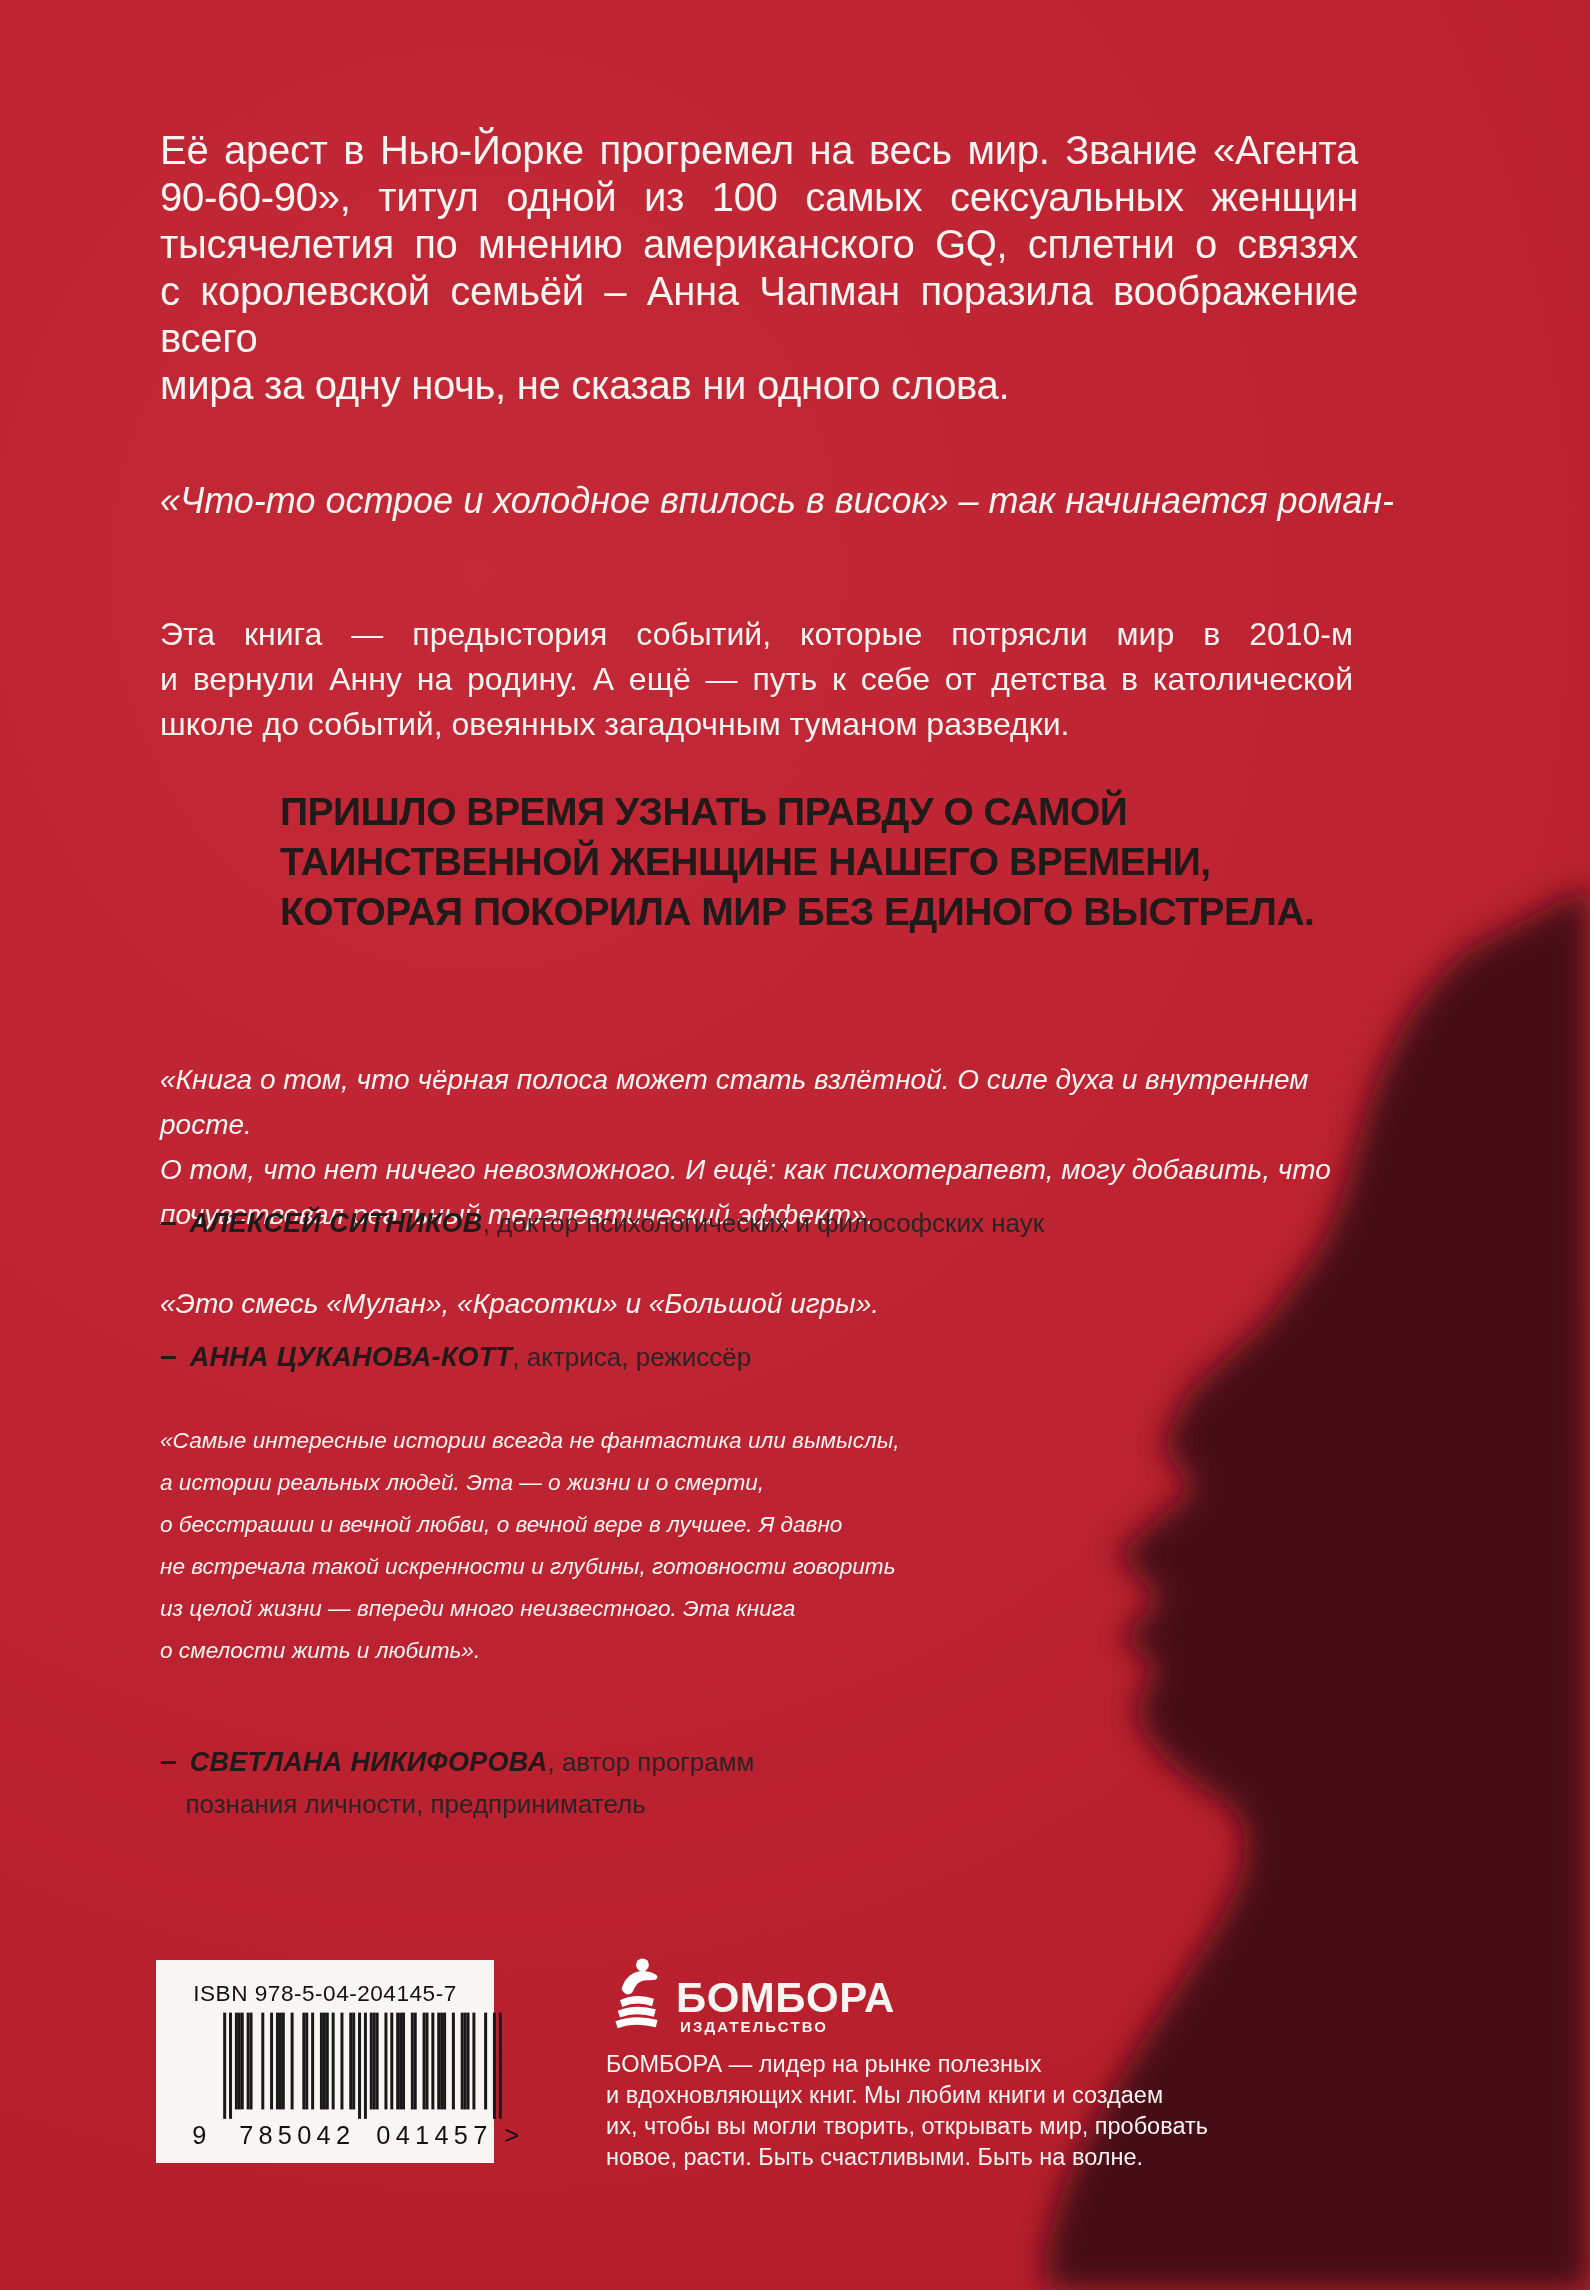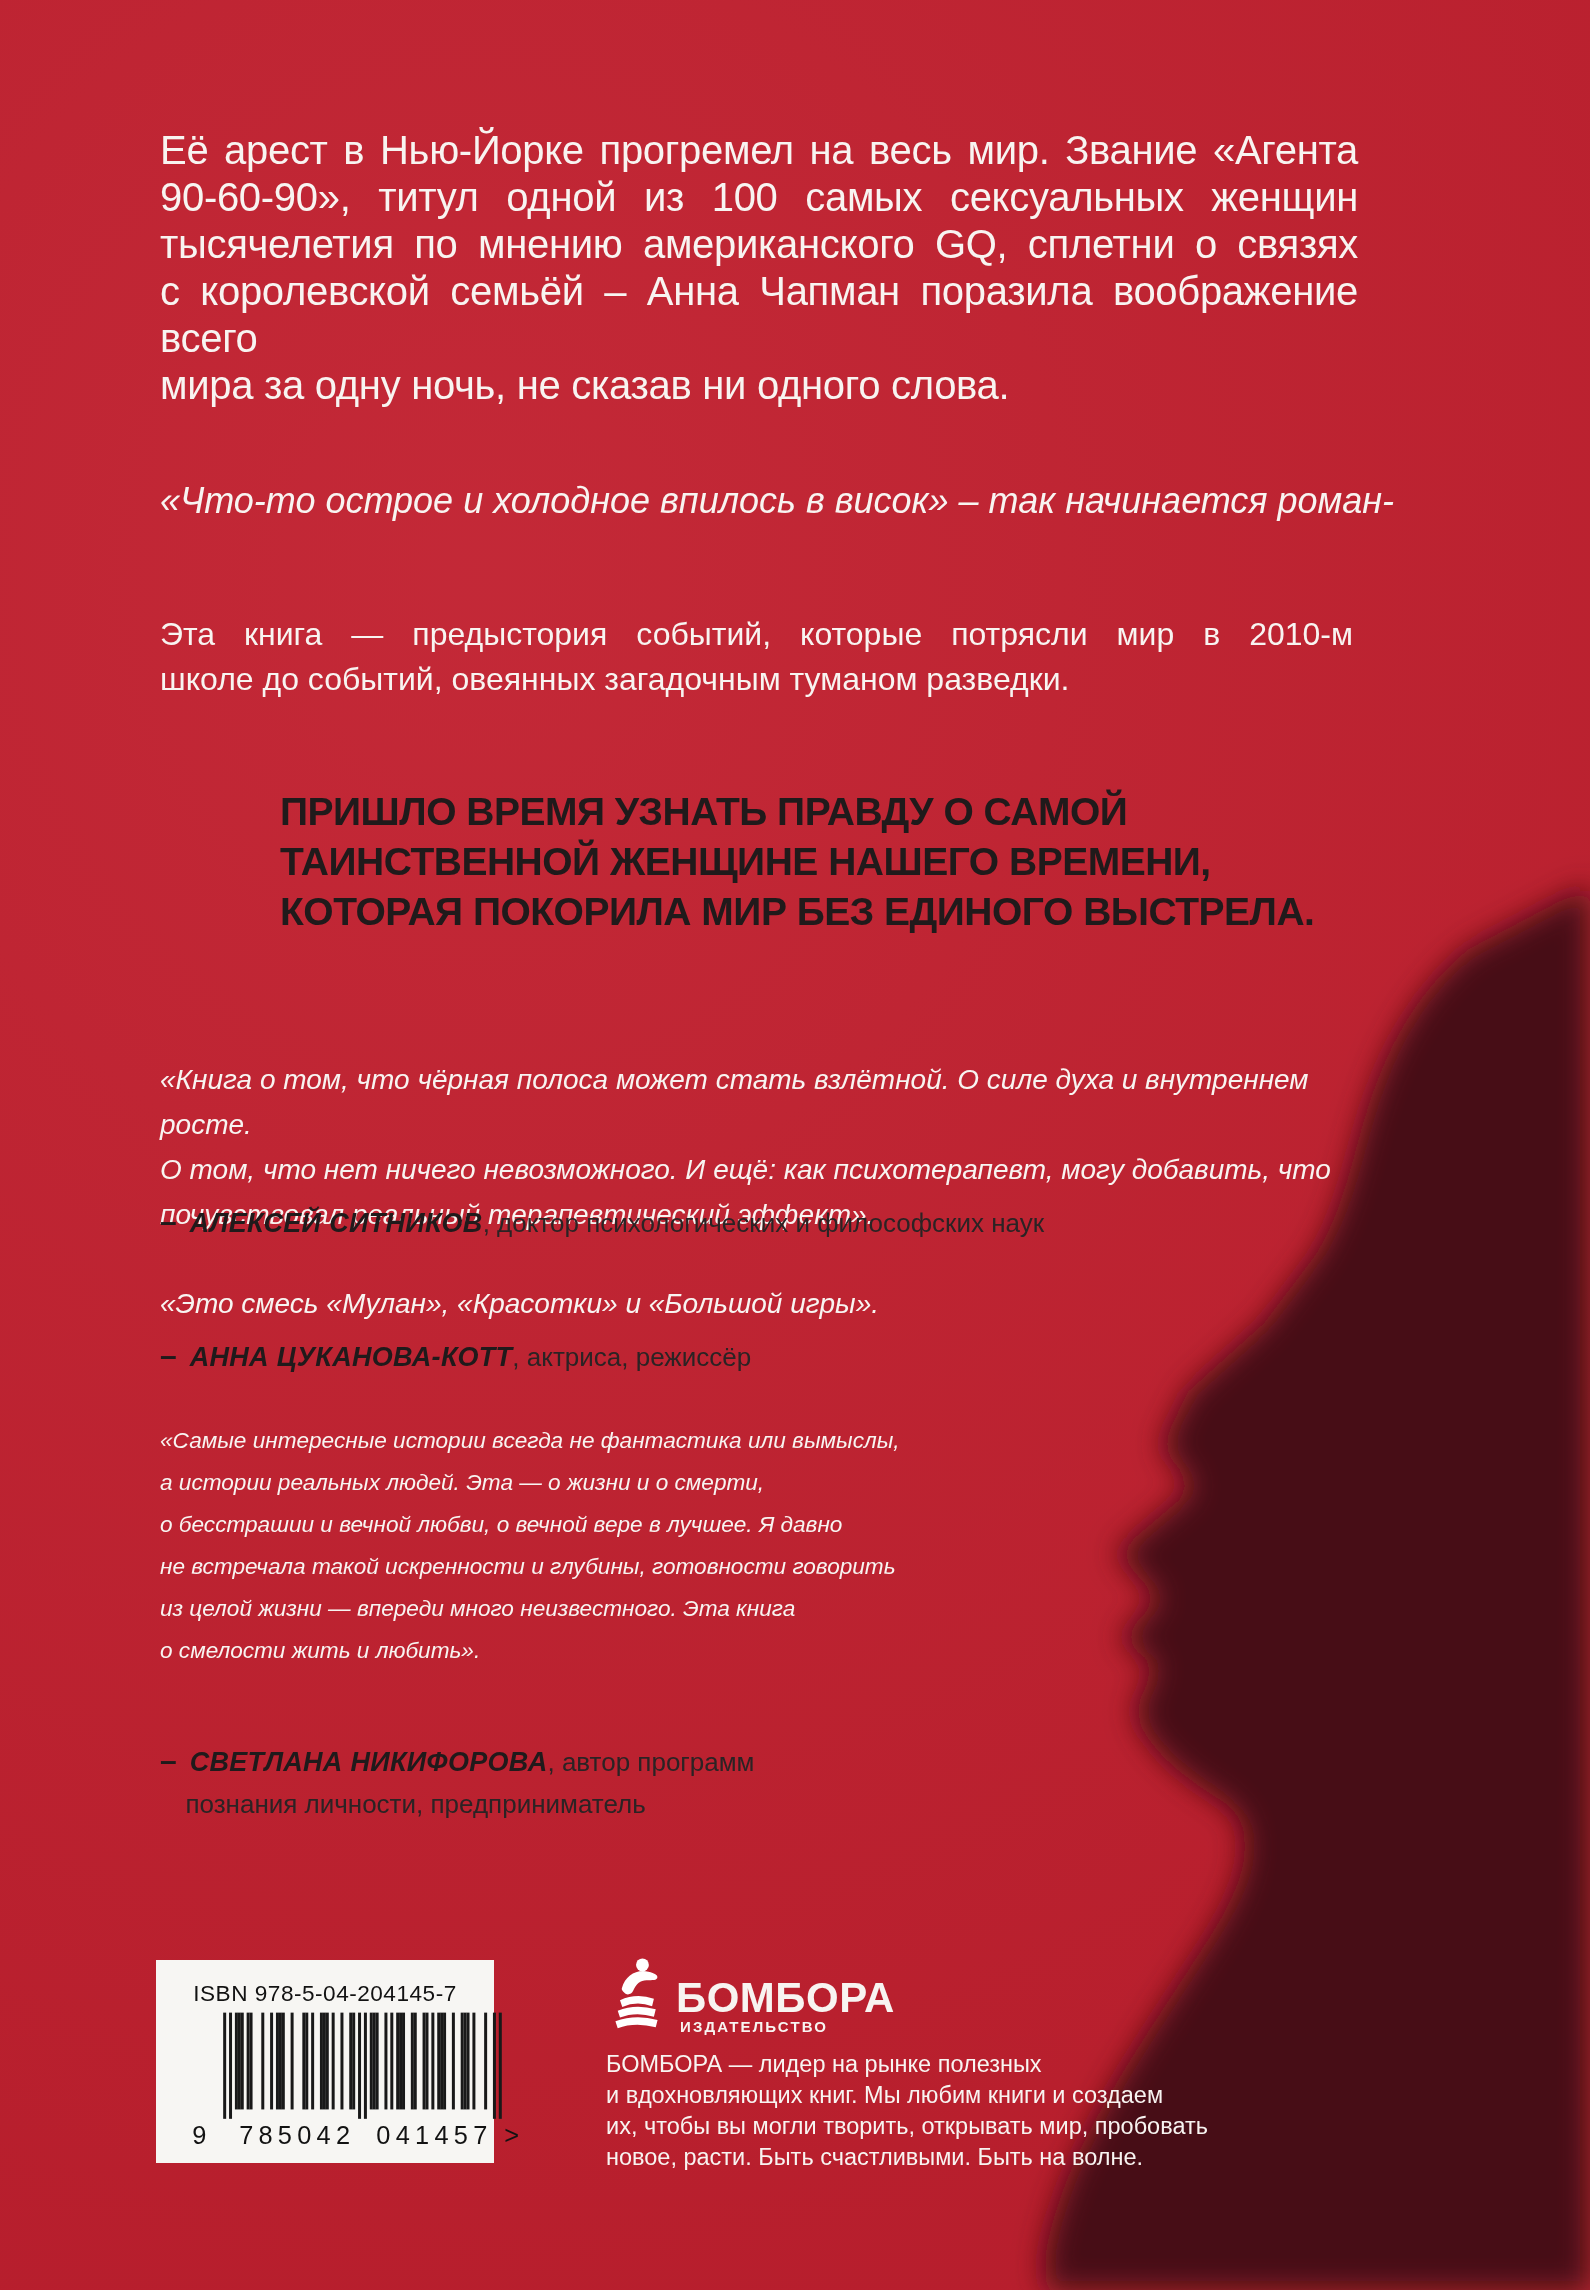--- a/index.html
+++ b/index.html
@@ -98,20 +98,21 @@
         <div>мира за одну ночь, не сказав ни одного слова.</div>
       </div>
 
 
     <div class="abs qintro white">
         <div>«Что-то острое и холодное впилось в висок» – так начинается роман-</div>
       </div>
 
     <div class="abs p2 white jlines">
         <div>Эта книга — предыстория событий, которые потрясли мир в 2010-м</div>
+        <div>и вернули Анну на родину. А ещё — путь к себе от детства в католической</div>
         <div>школе до событий, овеянных загадочным туманом разведки.</div>
       </div>
 
     <div class="abs calltext dark">
         <div>ПРИШЛО ВРЕМЯ УЗНАТЬ ПРАВДУ О САМОЙ</div>
         <div>ТАИНСТВЕННОЙ ЖЕНЩИНЕ НАШЕГО ВРЕМЕНИ,</div>
         <div>КОТОРАЯ ПОКОРИЛА МИР БЕЗ ЕДИНОГО ВЫСТРЕЛА.</div>
       </div>
 
     <div class="abs quote1 white">

